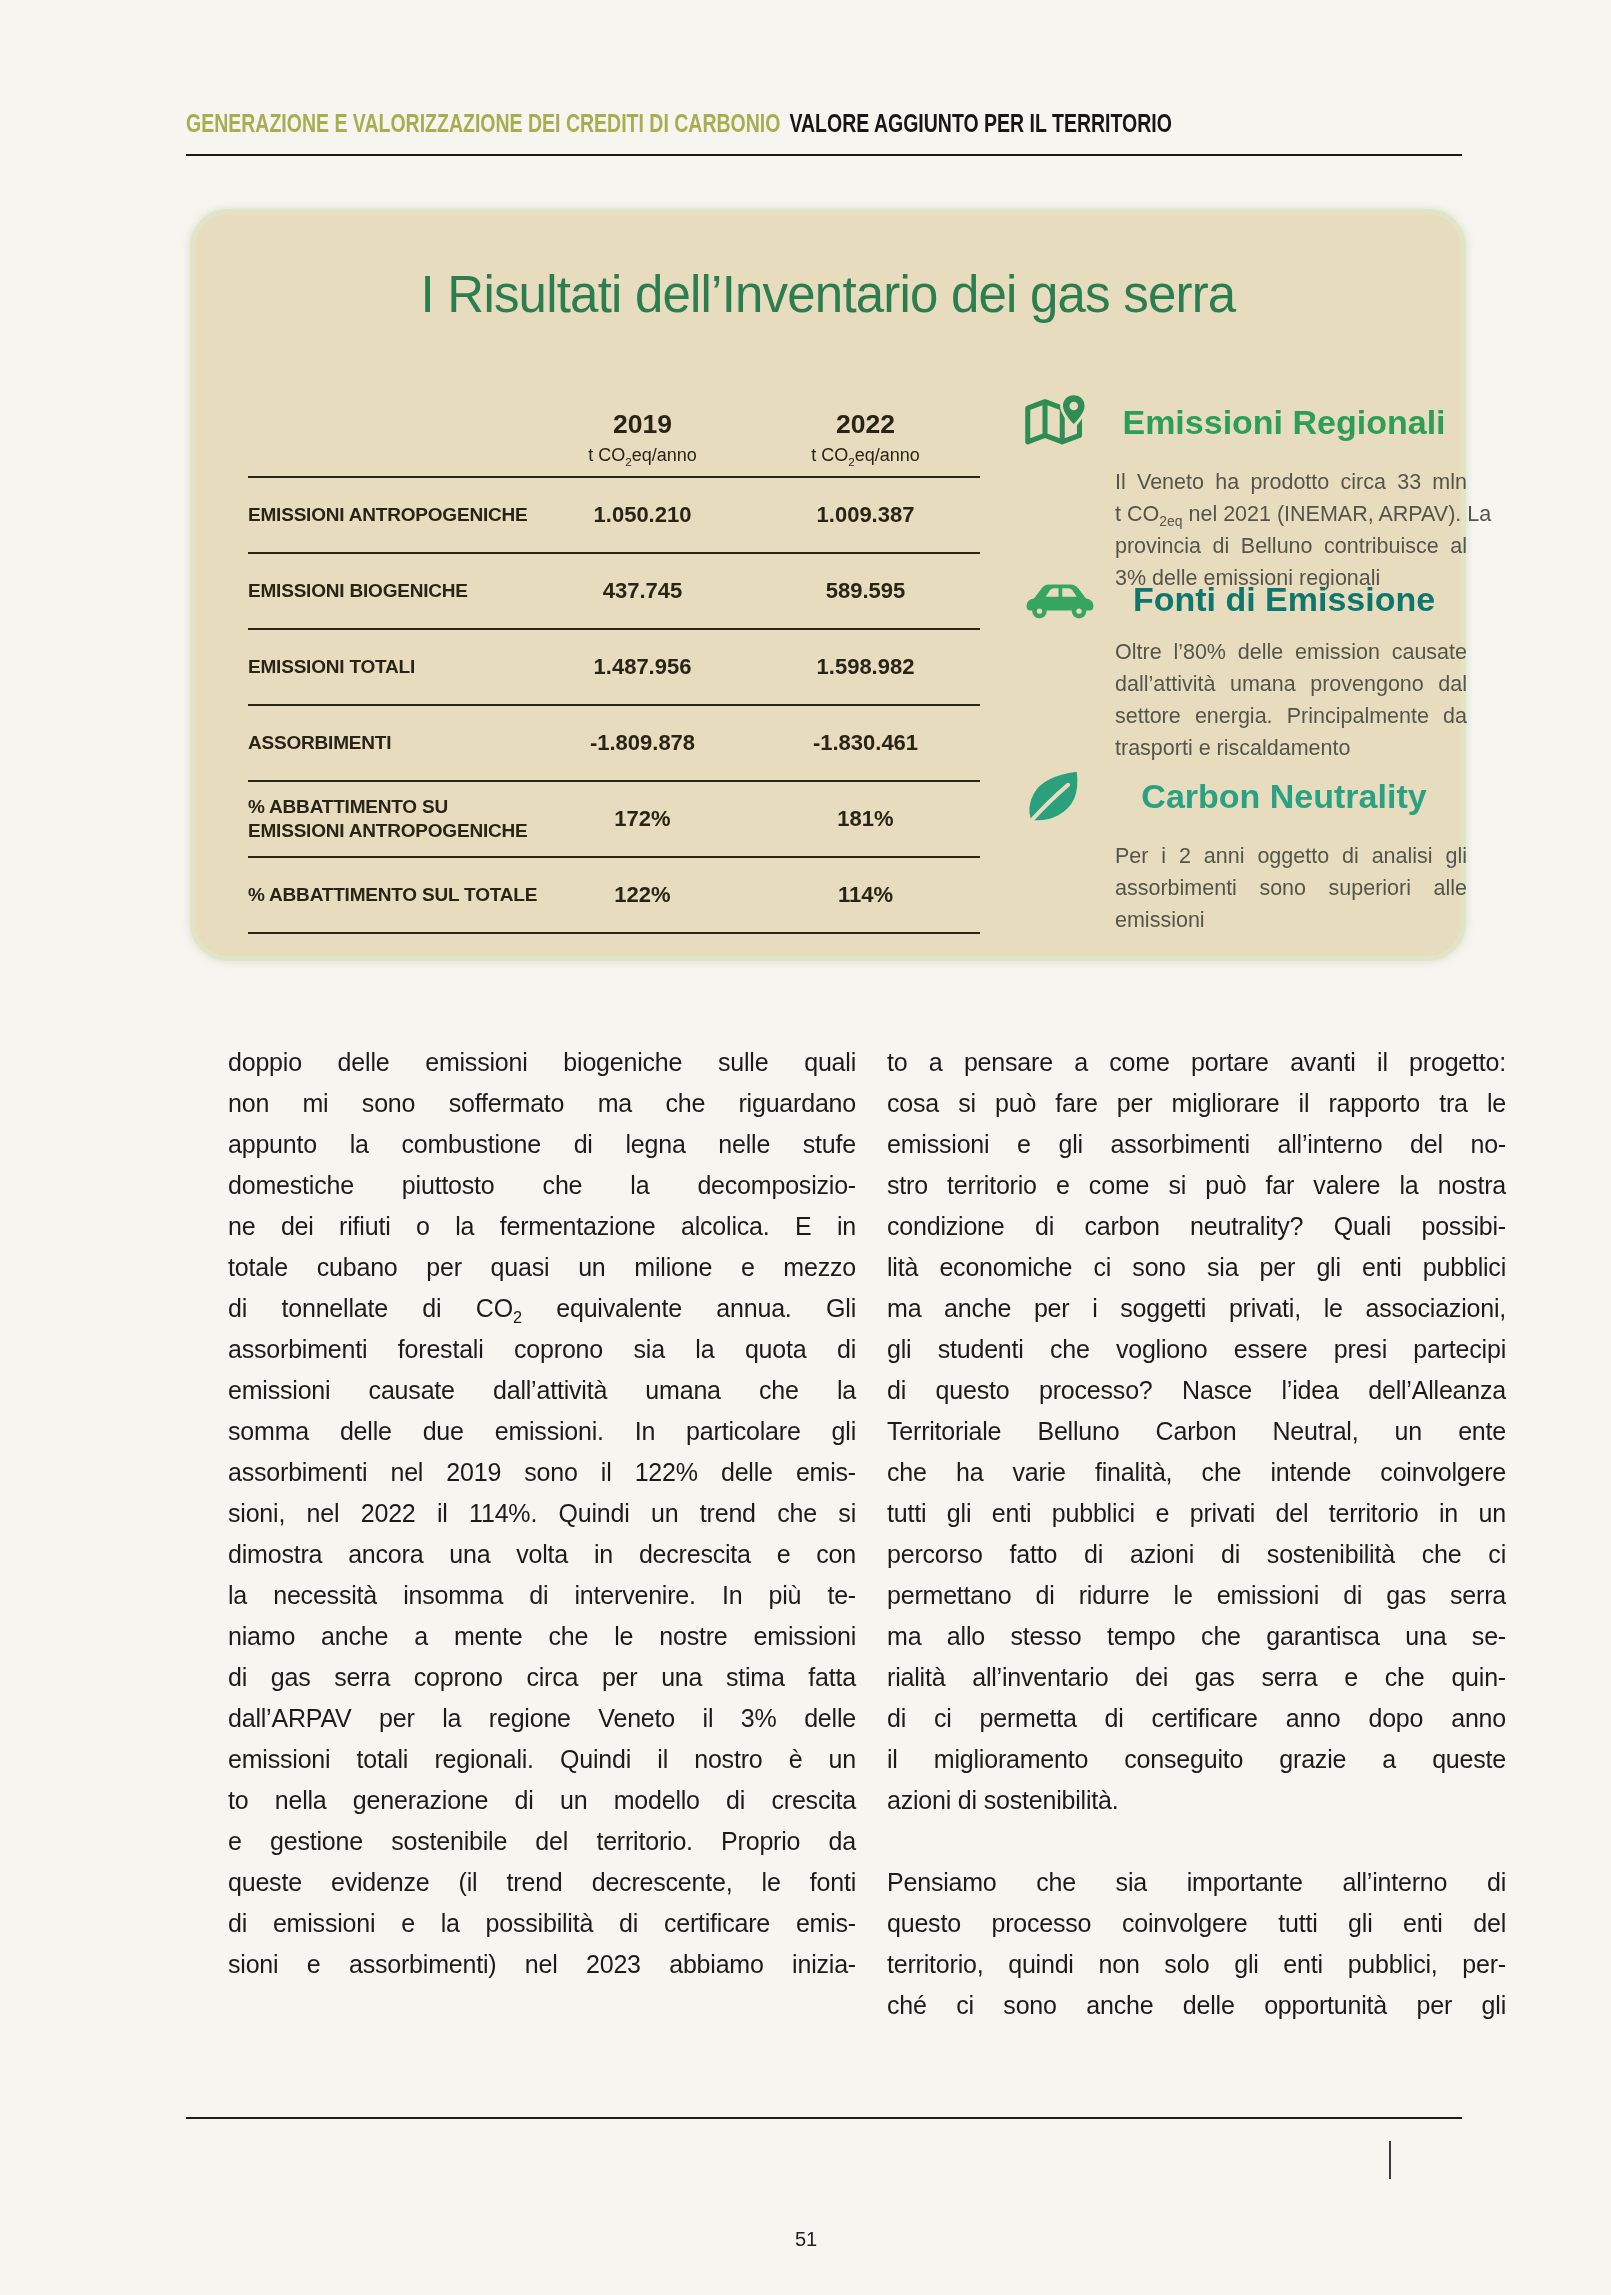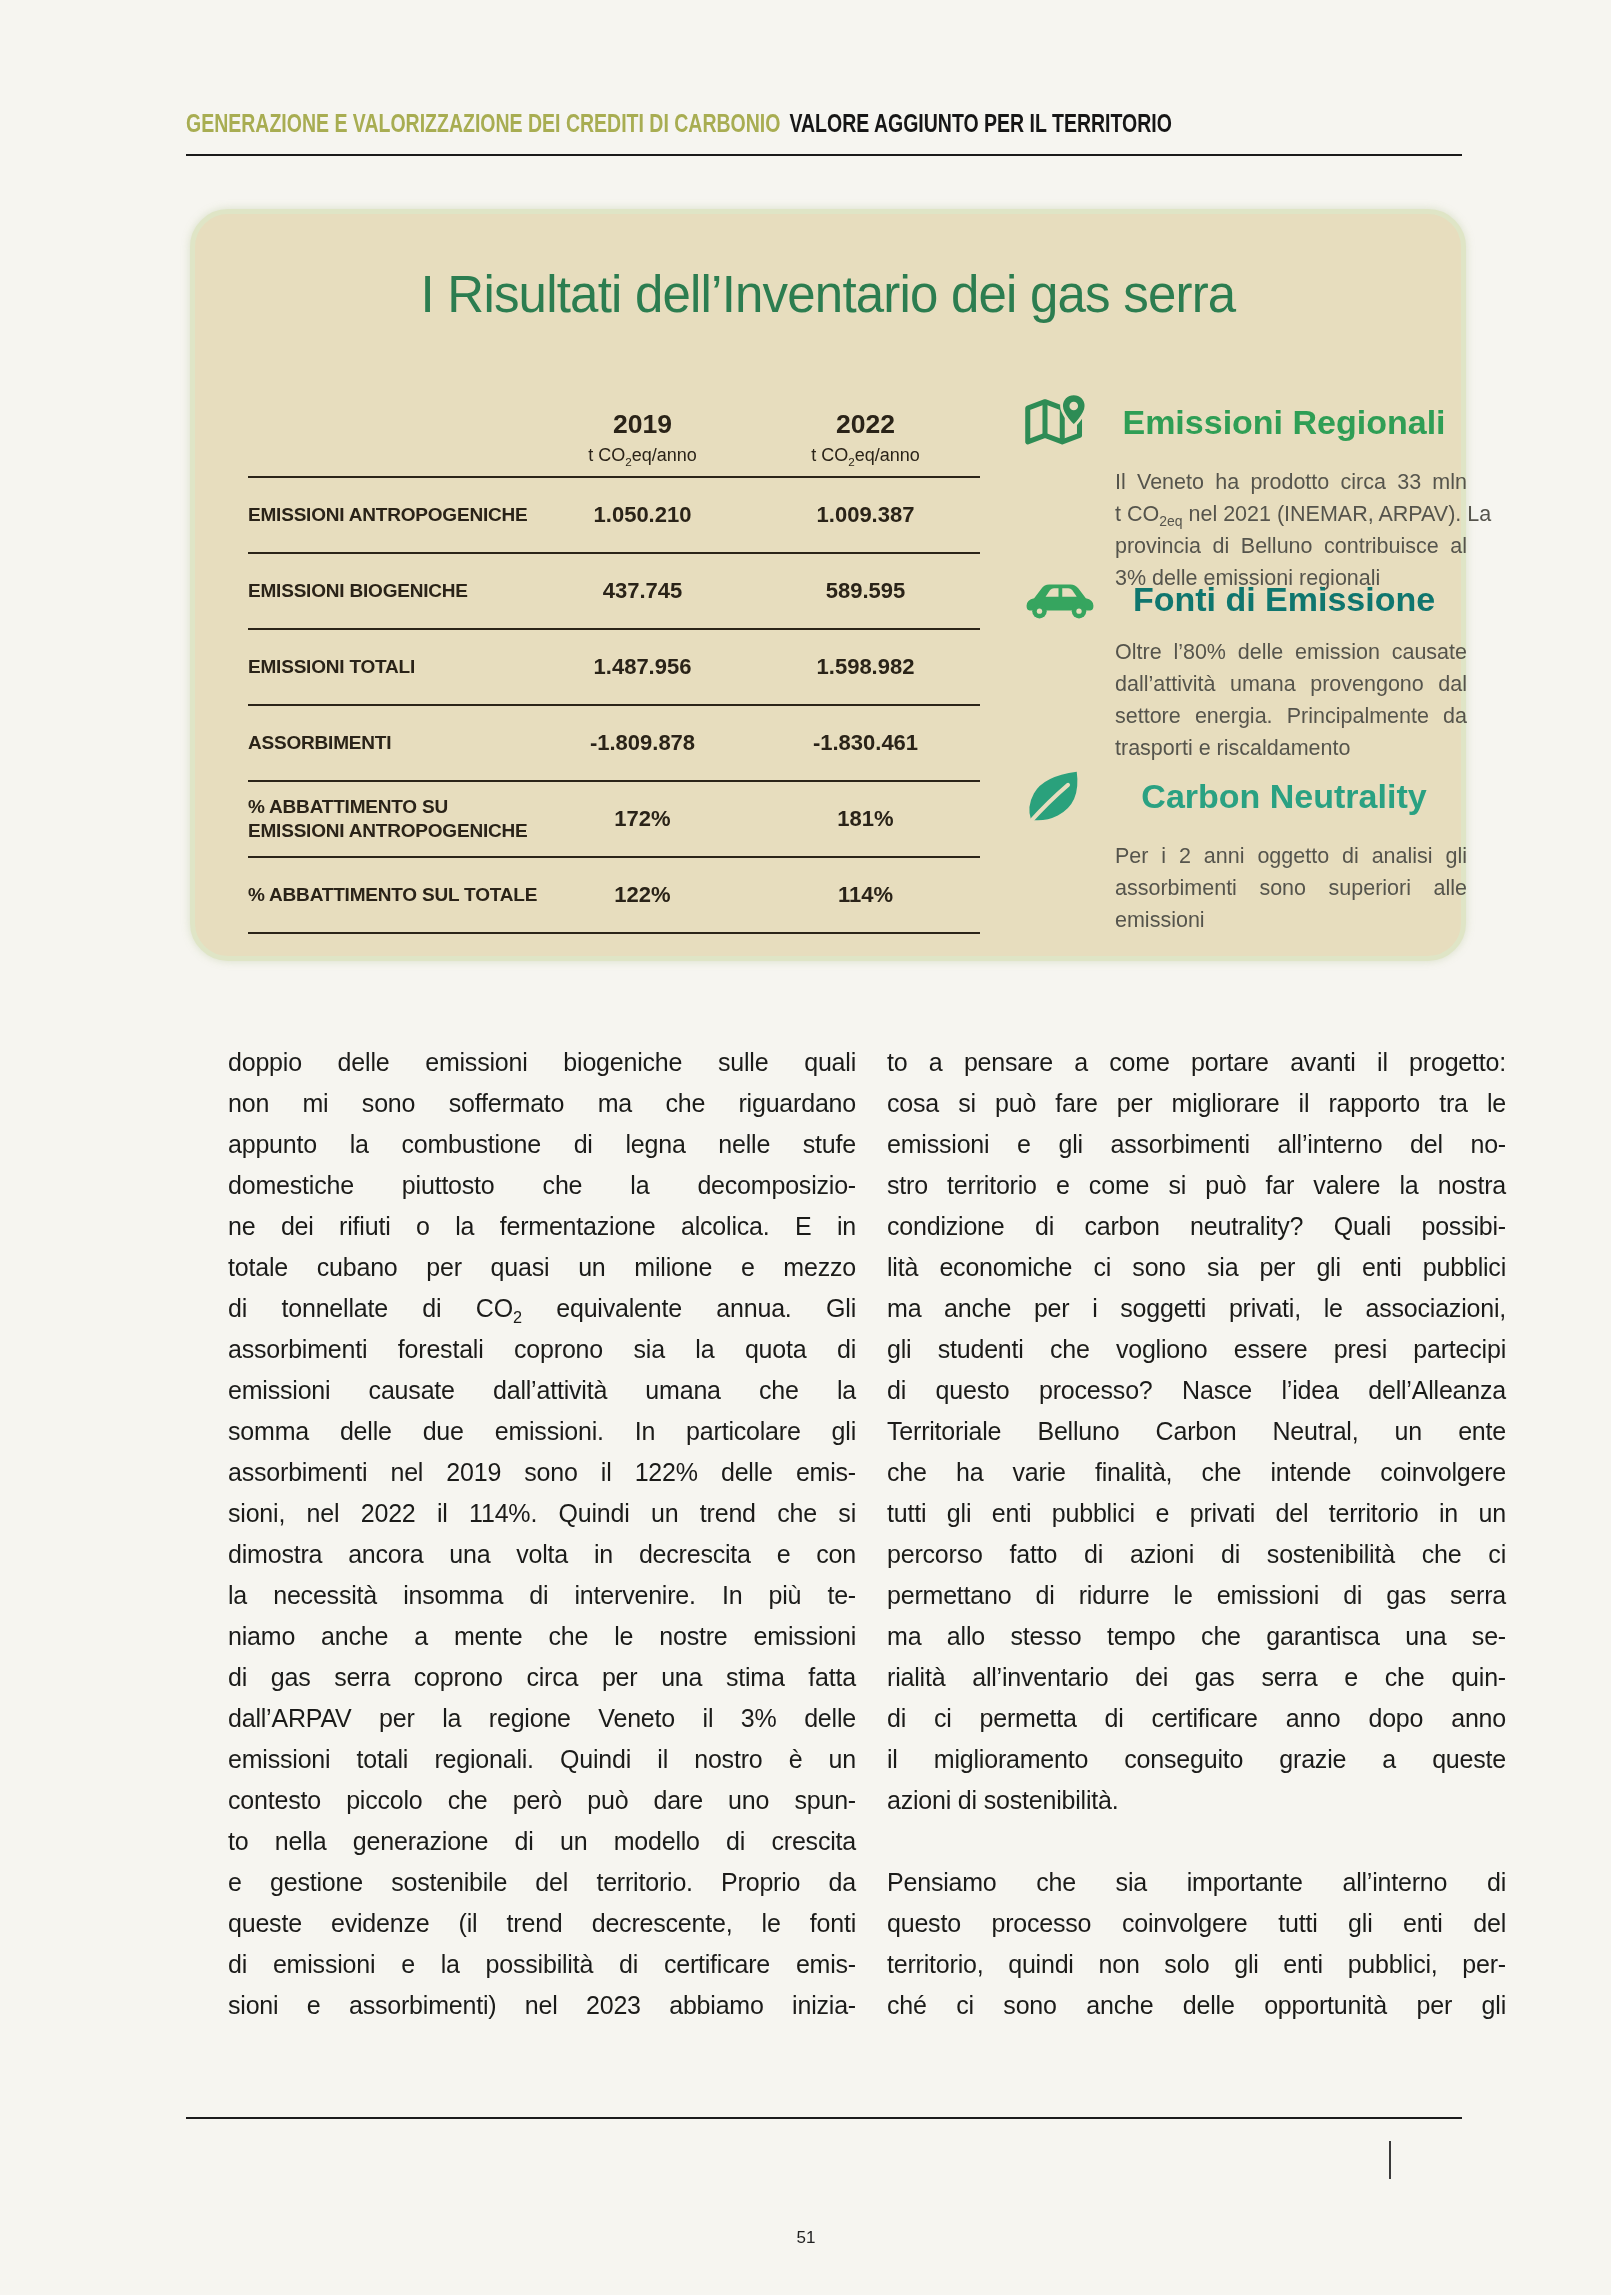--- a/index.html
+++ b/index.html
@@ -85,21 +85,21 @@
   .foot-rule {
     position:absolute; left:186px; top:2117px; width:1276px; height:1.7px;
     background:#1c1c1c;
   }
   .foot-tick {
     position:absolute; left:1389px; top:2141px; width:1.7px; height:38px;
     background:#3a3a3a;
   }
   .page-number {
     position:absolute; left:0; top:2228px; width:1612px;
-    text-align:center; font-size:17px; color:#222;
+    text-align:center; font-size:20px; color:#222;
   }
 </style>
 </head>
 <body>
 
 <div class="page">
 
   <div class="kicker">
     <span class="green">GENERAZIONE E VALORIZZAZIONE DEI CREDITI DI CARBONIO</span><span class="black">VALORE AGGIUNTO PER IL TERRITORIO</span>
   </div>
@@ -238,21 +238,20 @@
         <div class="line">emissioni causate dall’attività umana che la</div>
         <div class="line">somma delle due emissioni. In particolare gli</div>
         <div class="line">assorbimenti nel 2019 sono il 122% delle emis-</div>
         <div class="line">sioni, nel 2022 il 114%. Quindi un trend che si</div>
         <div class="line">dimostra ancora una volta in decrescita e con</div>
         <div class="line">la necessità insomma di intervenire. In più te-</div>
         <div class="line">niamo anche a mente che le nostre emissioni</div>
         <div class="line">di gas serra coprono circa per una stima fatta</div>
         <div class="line">dall’ARPAV per la regione Veneto il 3% delle</div>
         <div class="line">emissioni totali regionali. Quindi il nostro è un</div>
-        <div class="line">contesto piccolo che però può dare uno spun-</div>
         <div class="line">to nella generazione di un modello di crescita</div>
         <div class="line">e gestione sostenibile del territorio. Proprio da</div>
         <div class="line">queste evidenze (il trend decrescente, le fonti</div>
         <div class="line">di emissioni e la possibilità di certificare emis-</div>
         <div class="line">sioni e assorbimenti) nel 2023 abbiamo inizia-</div>
       </div>
   </div>
 
   <div class="col col-right">
     <div>

